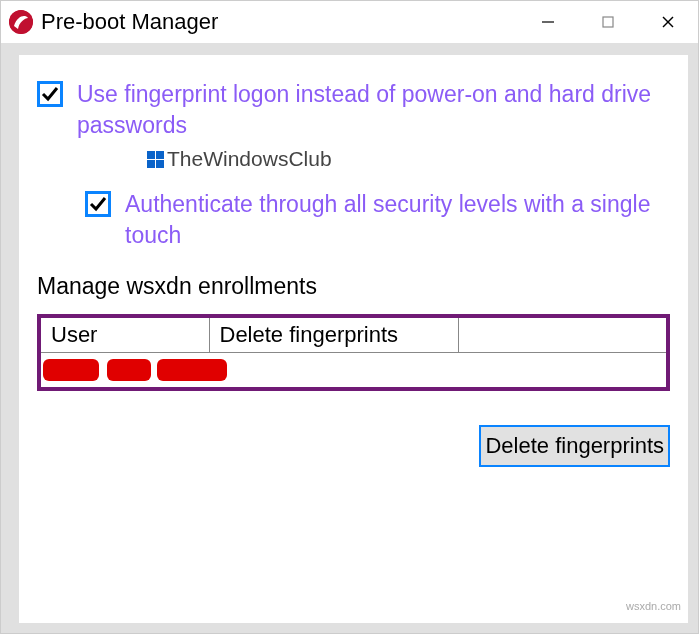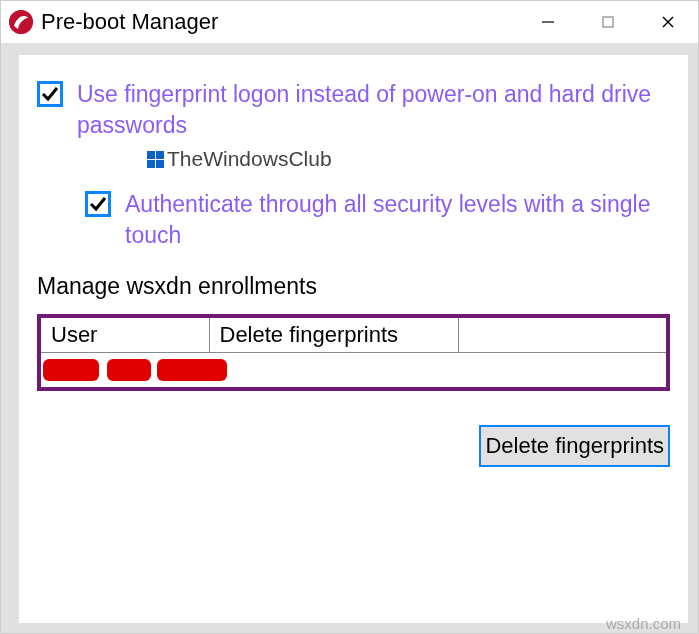--- a/index.html
+++ b/index.html
@@ -149,23 +149,23 @@
     }
     .btn {
       font-size: 22px;
       padding: 6px 4px;
       background: #e1e1e1;
       border: 2px solid #0a84ff;
       cursor: pointer;
     }
     .footer-brand {
       position: absolute;
-      bottom: 2px;
+      bottom: 22px;
       right: 18px;
-      font-size: 15px;
+      font-size: 11px;
       color: #aaa;
     }
   </style>
 </head>
 <body>
 
 <div class="window">
   <div class="titlebar">
     <div class="app-icon">
       <svg viewBox="0 0 24 24" width="24" height="24">

